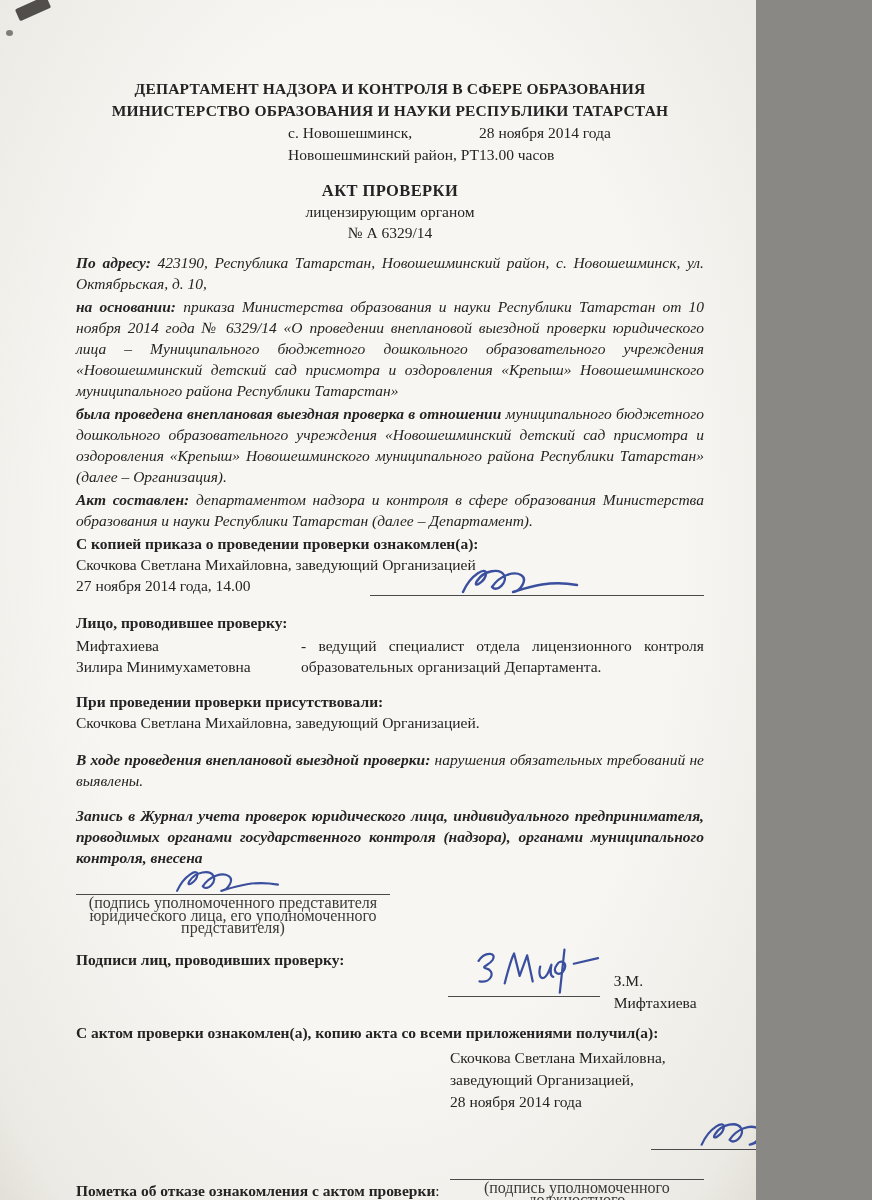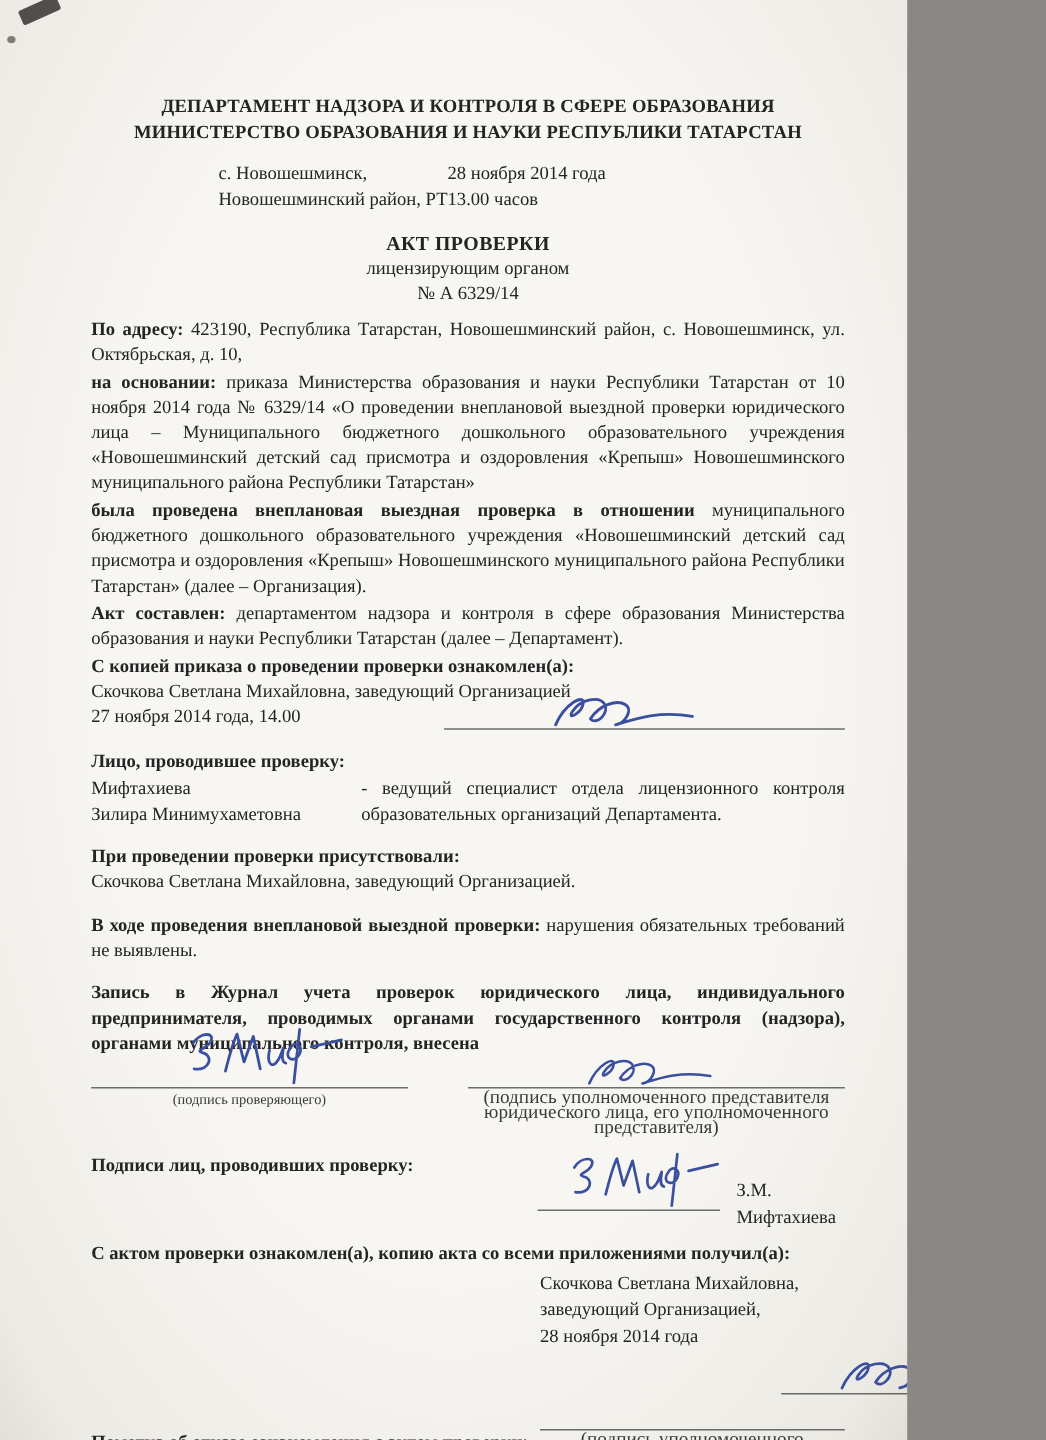--- a/index.html
+++ b/index.html
@@ -5,23 +5,23 @@
   html,body{margin:0;padding:0;background:#8a8884;}
   .page{
     width:756px;height:1200px;position:relative;overflow:hidden;
     background:radial-gradient(ellipse at 50% 45%, #f7f6f2 55%, #eceae4 92%, #e2dfd8 100%);
     font-family:"Liberation Serif","DejaVu Serif",serif;
     color:#242424;font-size:15.5px;line-height:21px;
     box-sizing:border-box;padding:78px 52px 24px 76px;
   }
   .b{font-weight:bold;}
   .center{text-align:center;}
-  .just{text-align:justify;}
+  .just{text-align:justify;font-style:italic;}
   .hdr{font-weight:bold;text-align:center;line-height:22px;letter-spacing:.2px;}
-  .meta-row{display:flex;justify-content:center;margin-top:12px;line-height:22px;}
+  .meta-row{display:flex;justify-content:flex-end;line-height:22px;}
   .title-block{margin-top:14px;line-height:21px;}
   .title-main{font-weight:bold;font-size:16.5px;letter-spacing:.4px;}
   .para{margin-top:9px;}
   .tight{margin-top:2px;}
   
   .date-row{display:flex;align-items:flex-end;}
   .date-row .fill{flex:1;margin-left:120px;position:relative;border-bottom:1.2px solid #4a4a48;height:20px;}
   .sig{position:absolute;stroke:#3a4f9e;fill:none;stroke-width:2.4;stroke-linecap:round;stroke-linejoin:round;}
   .insp-grid{display:grid;grid-template-columns:225px 1fr;column-gap:0;margin-top:2px;}
   .spread{text-align:justify;text-align-last:justify;}
@@ -126,28 +126,20 @@
 
   <div class="para just" style="margin-top:16px;">
     <span class="b">В ходе проведения внеплановой выездной проверки:</span><span> нарушения обязательных требований не выявлены.</span>
   </div>
 
   <div class="para just b" style="margin-top:14px;">
     <span>Запись в Журнал учета проверок юридического лица, индивидуального предпринимателя, проводимых органами государственного контроля (надзора), органами муниципального контроля, внесена</span>
   </div>
 
   <div class="sign-row" style="margin-top:4px;">
-    <div class="sign-col-l">
-      <div class="sign-line">
-        <svg class="sig" style="left:26%;bottom:-6px;width:165px;height:58px;" viewBox="0 0 170 60">
-          <path d="M16 16 C22 6 36 6 31 15 C27 21 18 22 24 24 C34 26 31 40 17 38 M44 40 C48 24 52 12 54 8 L60 32 L68 10 L74 38 M82 22 C80 30 82 36 86 34 C91 31 92 24 94 20 C93 26 92 32 96 33 M108 4 L103 50 M100 20 C93 29 104 34 108 25 C111 17 103 14 100 20 M118 19 L144 13"></path>
-        </svg>
-      </div>
-      <div class="cap">(подпись проверяющего)</div>
-    </div>
     <div class="sign-col-r">
       <div class="sign-line">
         <svg class="sig" style="left:30%;bottom:-6px;width:115px;height:36px;" viewBox="0 0 130 40">
           <path d="M8 30 C16 12 32 4 31 12 C30 20 17 27 22 19 C29 8 45 6 49 13 C53 20 42 31 37 25 C45 13 59 9 66 13 C73 17 66 29 58 30 C74 25 94 18 122 23"></path>
         </svg>
       </div>
       <div class="cap small">
         <div>(подпись уполномоченного представителя</div>
         <div>юридического лица, его уполномоченного представителя)</div>
       </div>

